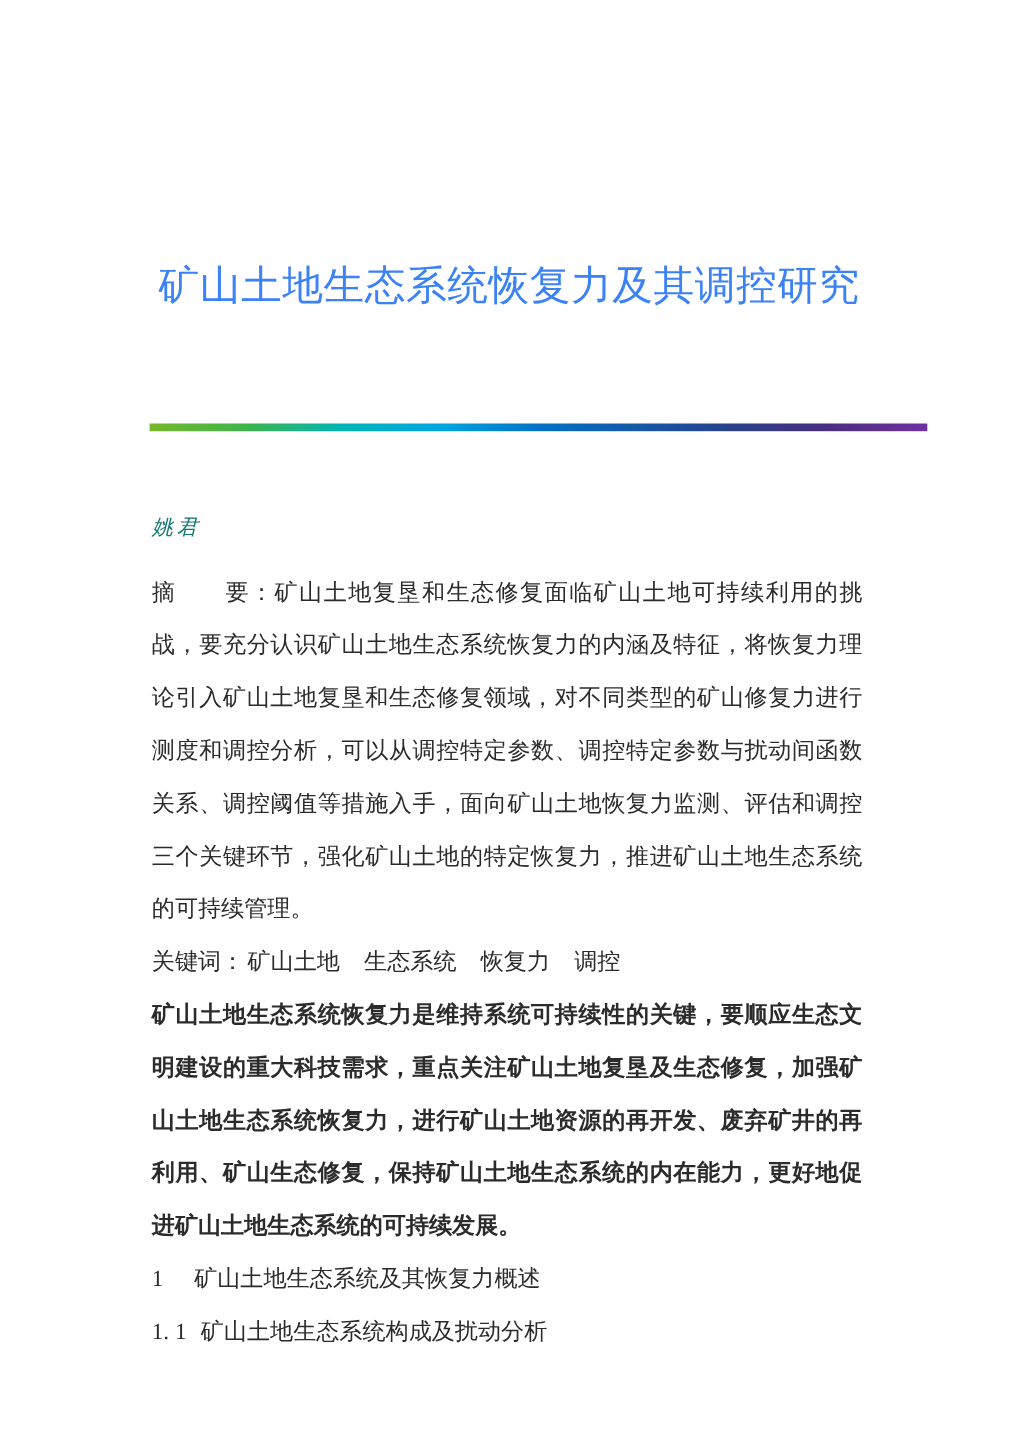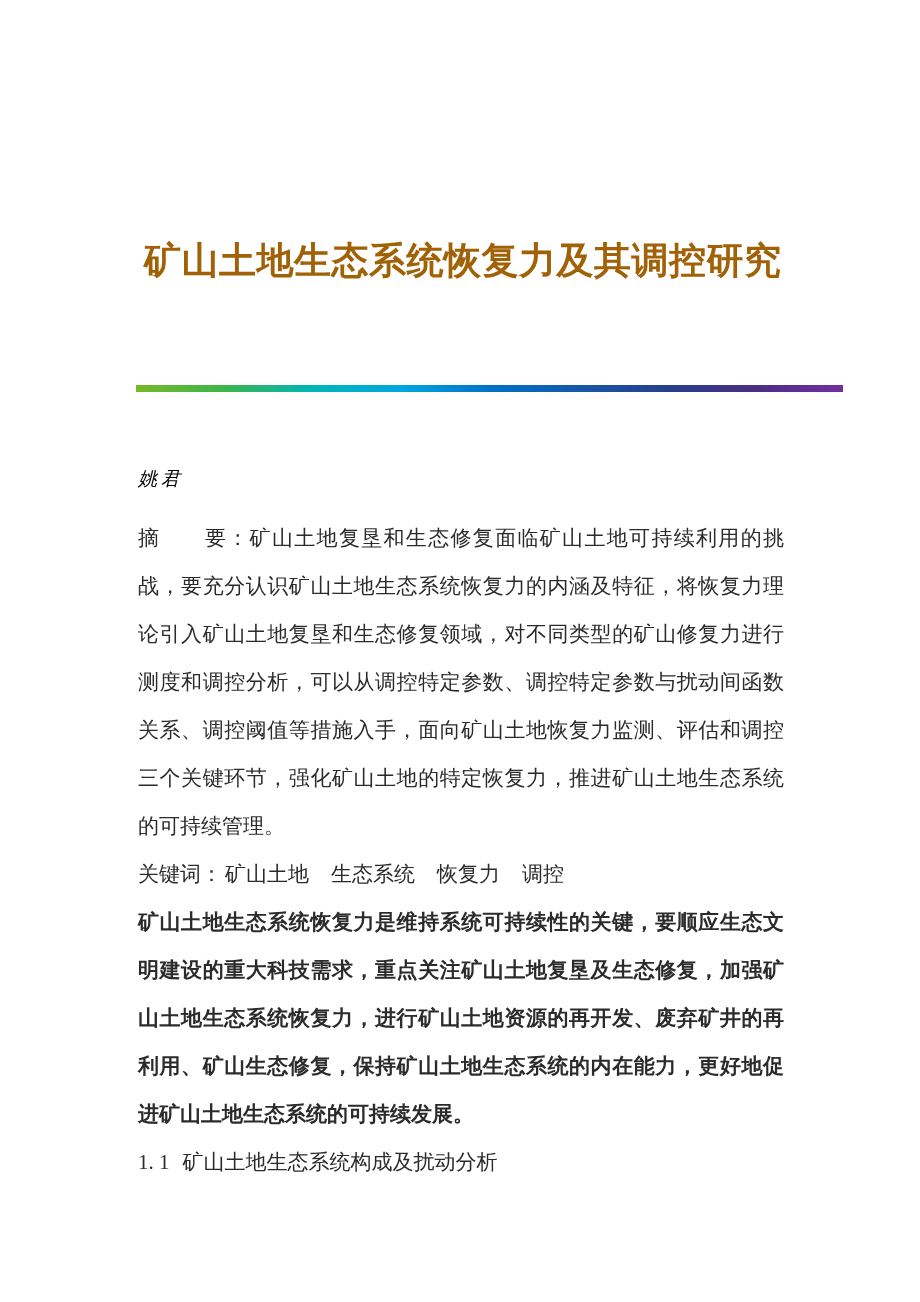--- a/index.html
+++ b/index.html
@@ -16,40 +16,40 @@
     font-family: "Liberation Serif", "DejaVu Serif", serif;
     color: #2b2b2b;
   }
   .doc-title {
     position: absolute;
     left: 144px;
     top: 210px;
     width: 660px;
     font-size: 37px;
     line-height: 52px;
-    font-weight: bold;
+    font-weight: normal;
     letter-spacing: 0.5px;
-    color: #a16207;
+    color: #3b82f6;
     white-space: nowrap;
   }
   .divider-bar {
     position: absolute;
     left: 136px;
     top: 385px;
     width: 707px;
     height: 7px;
   }
   .author-line {
     position: absolute;
     left: 138px;
     top: 466px;
     font-size: 19px;
     font-style: italic;
     letter-spacing: 4px;
-    color: #000000;
+    color: #0f766e;
   }
   .text-block {
     position: absolute;
     left: 138px;
     top: 514px;
     width: 646px;
     font-size: 21px;
     line-height: 48px;
     color: #2b2b2b;
   }
@@ -91,17 +91,18 @@
   <div class="author-line">姚君</div>
 
   <div class="text-block">
 
     <p class="abstract-par"><span>摘　　要：</span><span>矿山土地复垦和生态修复面临矿山土地可持续利用的挑战，要充分认识矿山土地生态系统恢复力的内涵及特征，将恢复力理论引入矿山土地复垦和生态修复领域，对不同类型的矿山修复力进行测度和调控分析，可以从调控特定参数、调控特定参数与扰动间函数关系、调控阈值等措施入手，面向矿山土地恢复力监测、评估和调控三个关键环节，强化矿山土地的特定恢复力，推进矿山土地生态系统的可持续管理。</span></p>
 
     <p class="keywords-line"><span>关键词：</span><span class="kw-item first">矿山土地</span><span class="kw-item">生态系统</span><span class="kw-item">恢复力</span><span class="kw-item">调控</span></p>
 
     <p class="body-par">矿山土地生态系统恢复力是维持系统可持续性的关键，要顺应生态文明建设的重大科技需求，重点关注矿山土地复垦及生态修复，加强矿山土地生态系统恢复力，进行矿山土地资源的再开发、废弃矿井的再利用、矿山生态修复，保持矿山土地生态系统的内在能力，更好地促进矿山土地生态系统的可持续发展。</p>
 
+    <p class="heading-1"><span class="h-num">1</span><span class="h-text">矿山土地生态系统及其恢复力概述</span></p>
 
     <p class="heading-11"><span class="h-num">1. 1</span><span class="h-text">矿山土地生态系统构成及扰动分析</span></p>
 
   </div>
 </div>
 
 </body></html>

